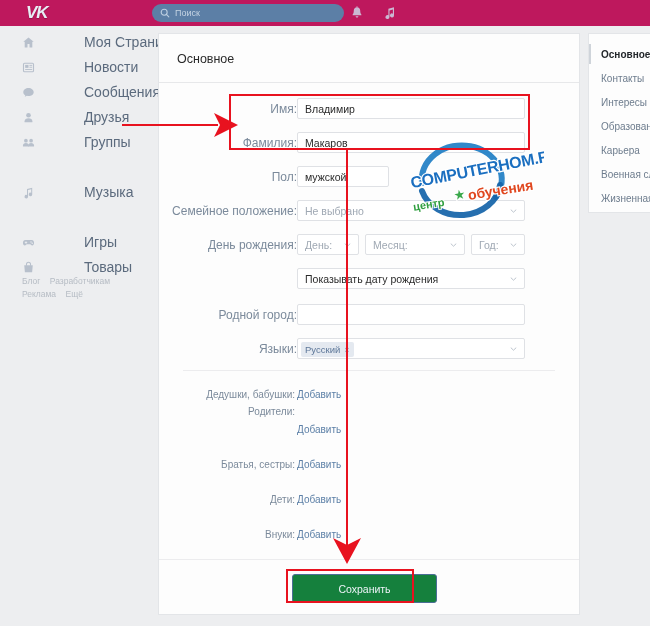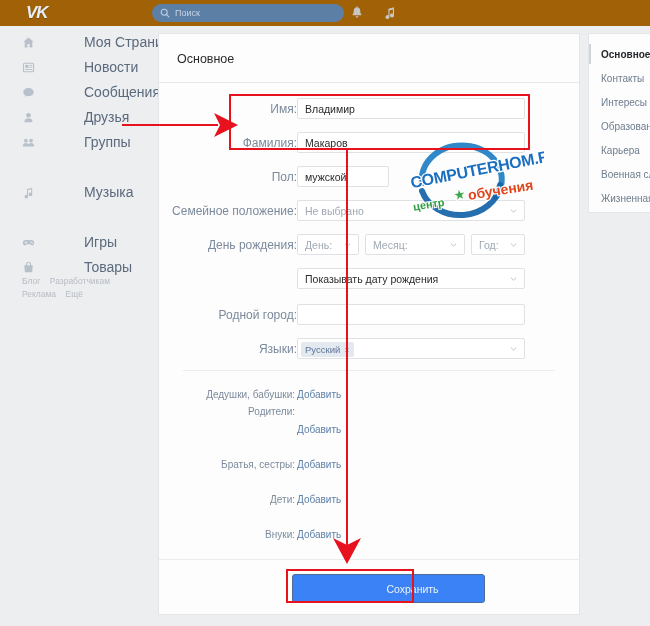--- a/index.html
+++ b/index.html
@@ -7,21 +7,21 @@
     width:650px;height:626px;overflow:hidden;
     background:#edeef0;
     font-family:"Liberation Sans","DejaVu Sans",sans-serif;
     -webkit-font-smoothing:antialiased;
   }
   #app{position:relative;width:650px;height:626px;}
 
   
   .topbar{
     position:absolute;left:0;top:0;width:650px;height:26px;
-    background:#a16207;
+    background:#be185d;
   }
   .vk-logo{
     position:absolute;left:26px;top:3px;width:34px;height:20px;
     color:#e8eef5;font-size:17px;font-weight:bold;font-style:italic;
     letter-spacing:-1px;line-height:20px;
     text-shadow:0 1px 1px rgba(0,0,0,.25);
   }
   .search-box{
     position:absolute;left:152px;top:4px;width:192px;height:18px;
     background:#5c7fa6;border-radius:9px;
@@ -115,23 +115,23 @@
     font-size:10px;color:#7b8a9b;white-space:nowrap;text-align:right;
   }
   .rel-link{
     position:absolute;left:138px;
     font-size:10px;color:#5b7fa6;cursor:pointer;white-space:nowrap;
   }
 
   
   .save-btn{
     position:absolute;left:133px;top:540px;width:143px;height:27px;
-    background:#3b82f6;border:1px solid #4b6e95;border-radius:3px;
+    background:#15803d;border:1px solid #4b6e95;border-radius:3px;
     color:#eef3f8;font-size:10.5px;
-    display:flex;align-items:center;justify-content:center;cursor:pointer;padding-left:48px;
+    display:flex;align-items:center;justify-content:center;cursor:pointer;
   }
 
   
   .rsidebar{
     position:absolute;left:588px;top:33px;width:78px;height:180px;
     background:#fdfdfd;border:1px solid #e3e5e8;box-sizing:border-box;
   }
   .rtab{
     position:absolute;left:0;width:78px;height:24px;
     display:flex;align-items:center;cursor:pointer;

